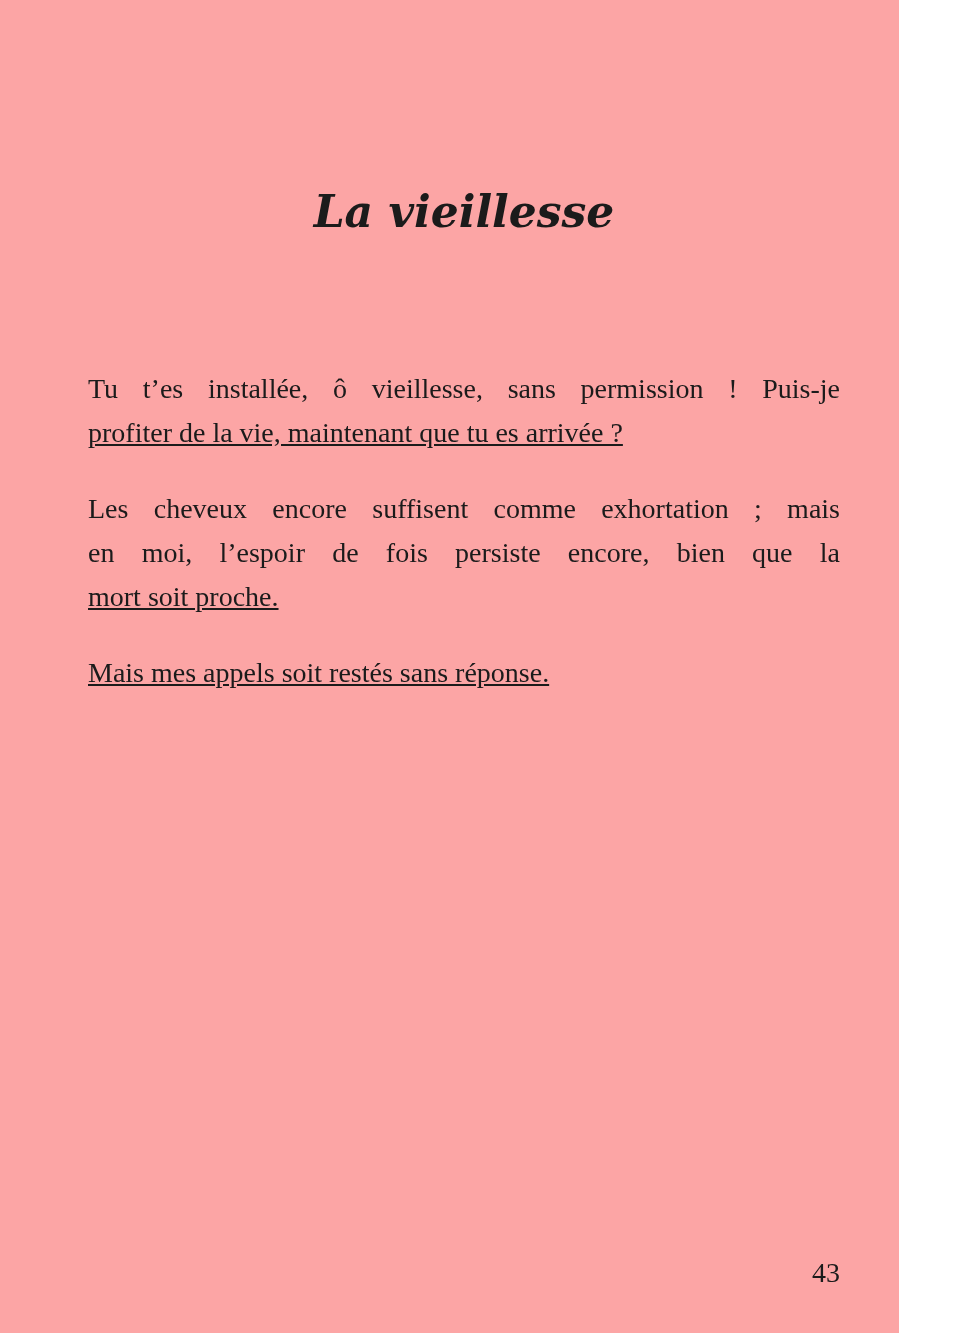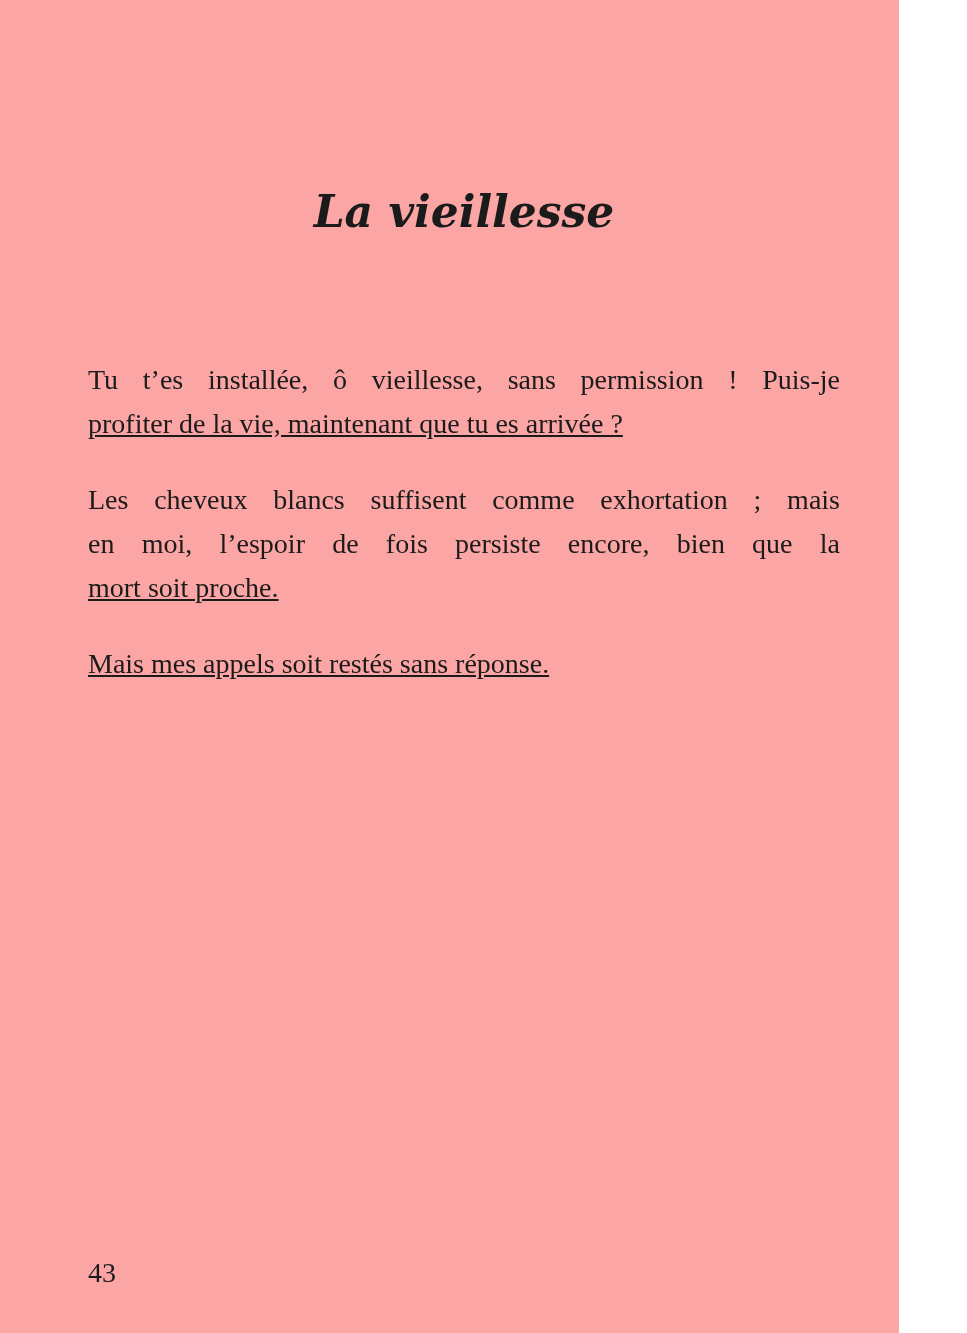--- a/index.html
+++ b/index.html
@@ -38,54 +38,54 @@
   .body-text {
     position: absolute;
     top: 354px;
     left: 88px;
     width: 752px;
     font-size: 28px;
     line-height: 44px;
     color: #1b1b1b;
   }
   .paragraph {
-    margin: 4px 0 32px 0;
+    margin: 13px 0 32px 0;
   }
   .line {
     text-align: justify;
     text-align-last: justify;
   }
   .line.last {
     text-align-last: left;
     text-decoration: underline;
   }
   .page-number {
     position: absolute;
     top: 1256px;
     left: 88px;
     width: 752px;
-    text-align: left;
+    text-align: right;
     font-size: 28px;
     line-height: 34px;
     color: #1b1b1b;
   }
 </style>
 </head>
 <body>
 
 <div class="page">
   <h1 class="title">La vieillesse</h1>
 
   <div class="body-text">
       <div class="paragraph">
         <div class="line">Tu t’es installée, ô vieillesse, sans permission ! Puis-je</div>
         <div class="line last">profiter de la vie, maintenant que tu es arrivée ?</div>
       </div>
       <div class="paragraph">
-        <div class="line">Les cheveux blancs suffisent comme exhortation ; mais</div>
+        <div class="line">Les cheveux encore suffisent comme exhortation ; mais</div>
         <div class="line">en moi, l’espoir de fois persiste encore, bien que la</div>
         <div class="line last">mort soit proche.</div>
       </div>
       <div class="paragraph">
         <div class="line last">Mais mes appels soit restés sans réponse.</div>
       </div>
     </div>
 
   <div class="page-number">43</div>
 </div>

